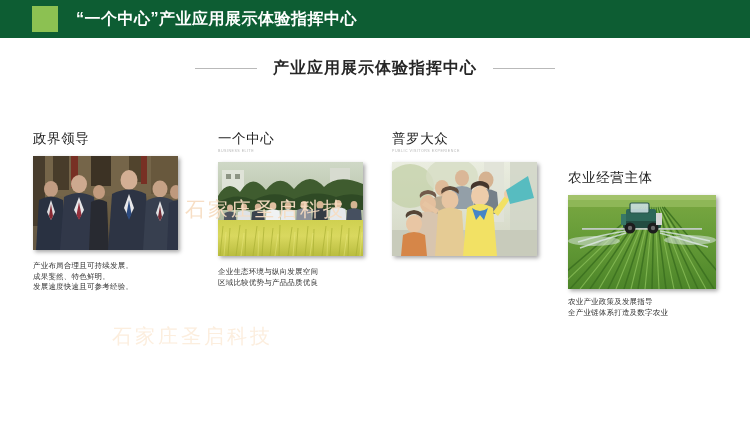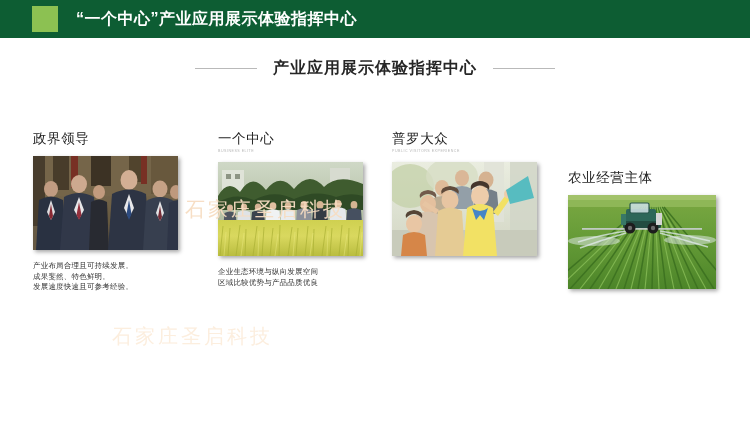--- a/index.html
+++ b/index.html
@@ -389,20 +389,24 @@
             <circle cx="62" cy="33" r="5.5" fill="#1e1e1e"></circle>
             <circle cx="62" cy="33" r="2.2" fill="#6f6f6f"></circle>
             <circle cx="85" cy="33" r="5.5" fill="#1e1e1e"></circle>
             <circle cx="85" cy="33" r="2.2" fill="#6f6f6f"></circle>
             <rect x="88" y="18" width="6" height="12" fill="#dcdcdc"></rect>
             <rect x="53" y="19" width="5" height="11" fill="#3a7c6b"></rect>
           </g>
           <rect width="148" height="94" fill="#000" opacity="0.03"></rect>
         </svg>
       </div>
+      <div class="caption tight">
+        <span>农业产业政策及发展指导</span>
+        <span>全产业链体系打造及数字农业</span>
+      </div>
     </div>
 
   </div>
 
   <div class="wm wm-top">石家庄圣启科技</div>
   <div class="wm wm-bottom">石家庄圣启科技</div>
 
 </div>
 
 </body></html>

